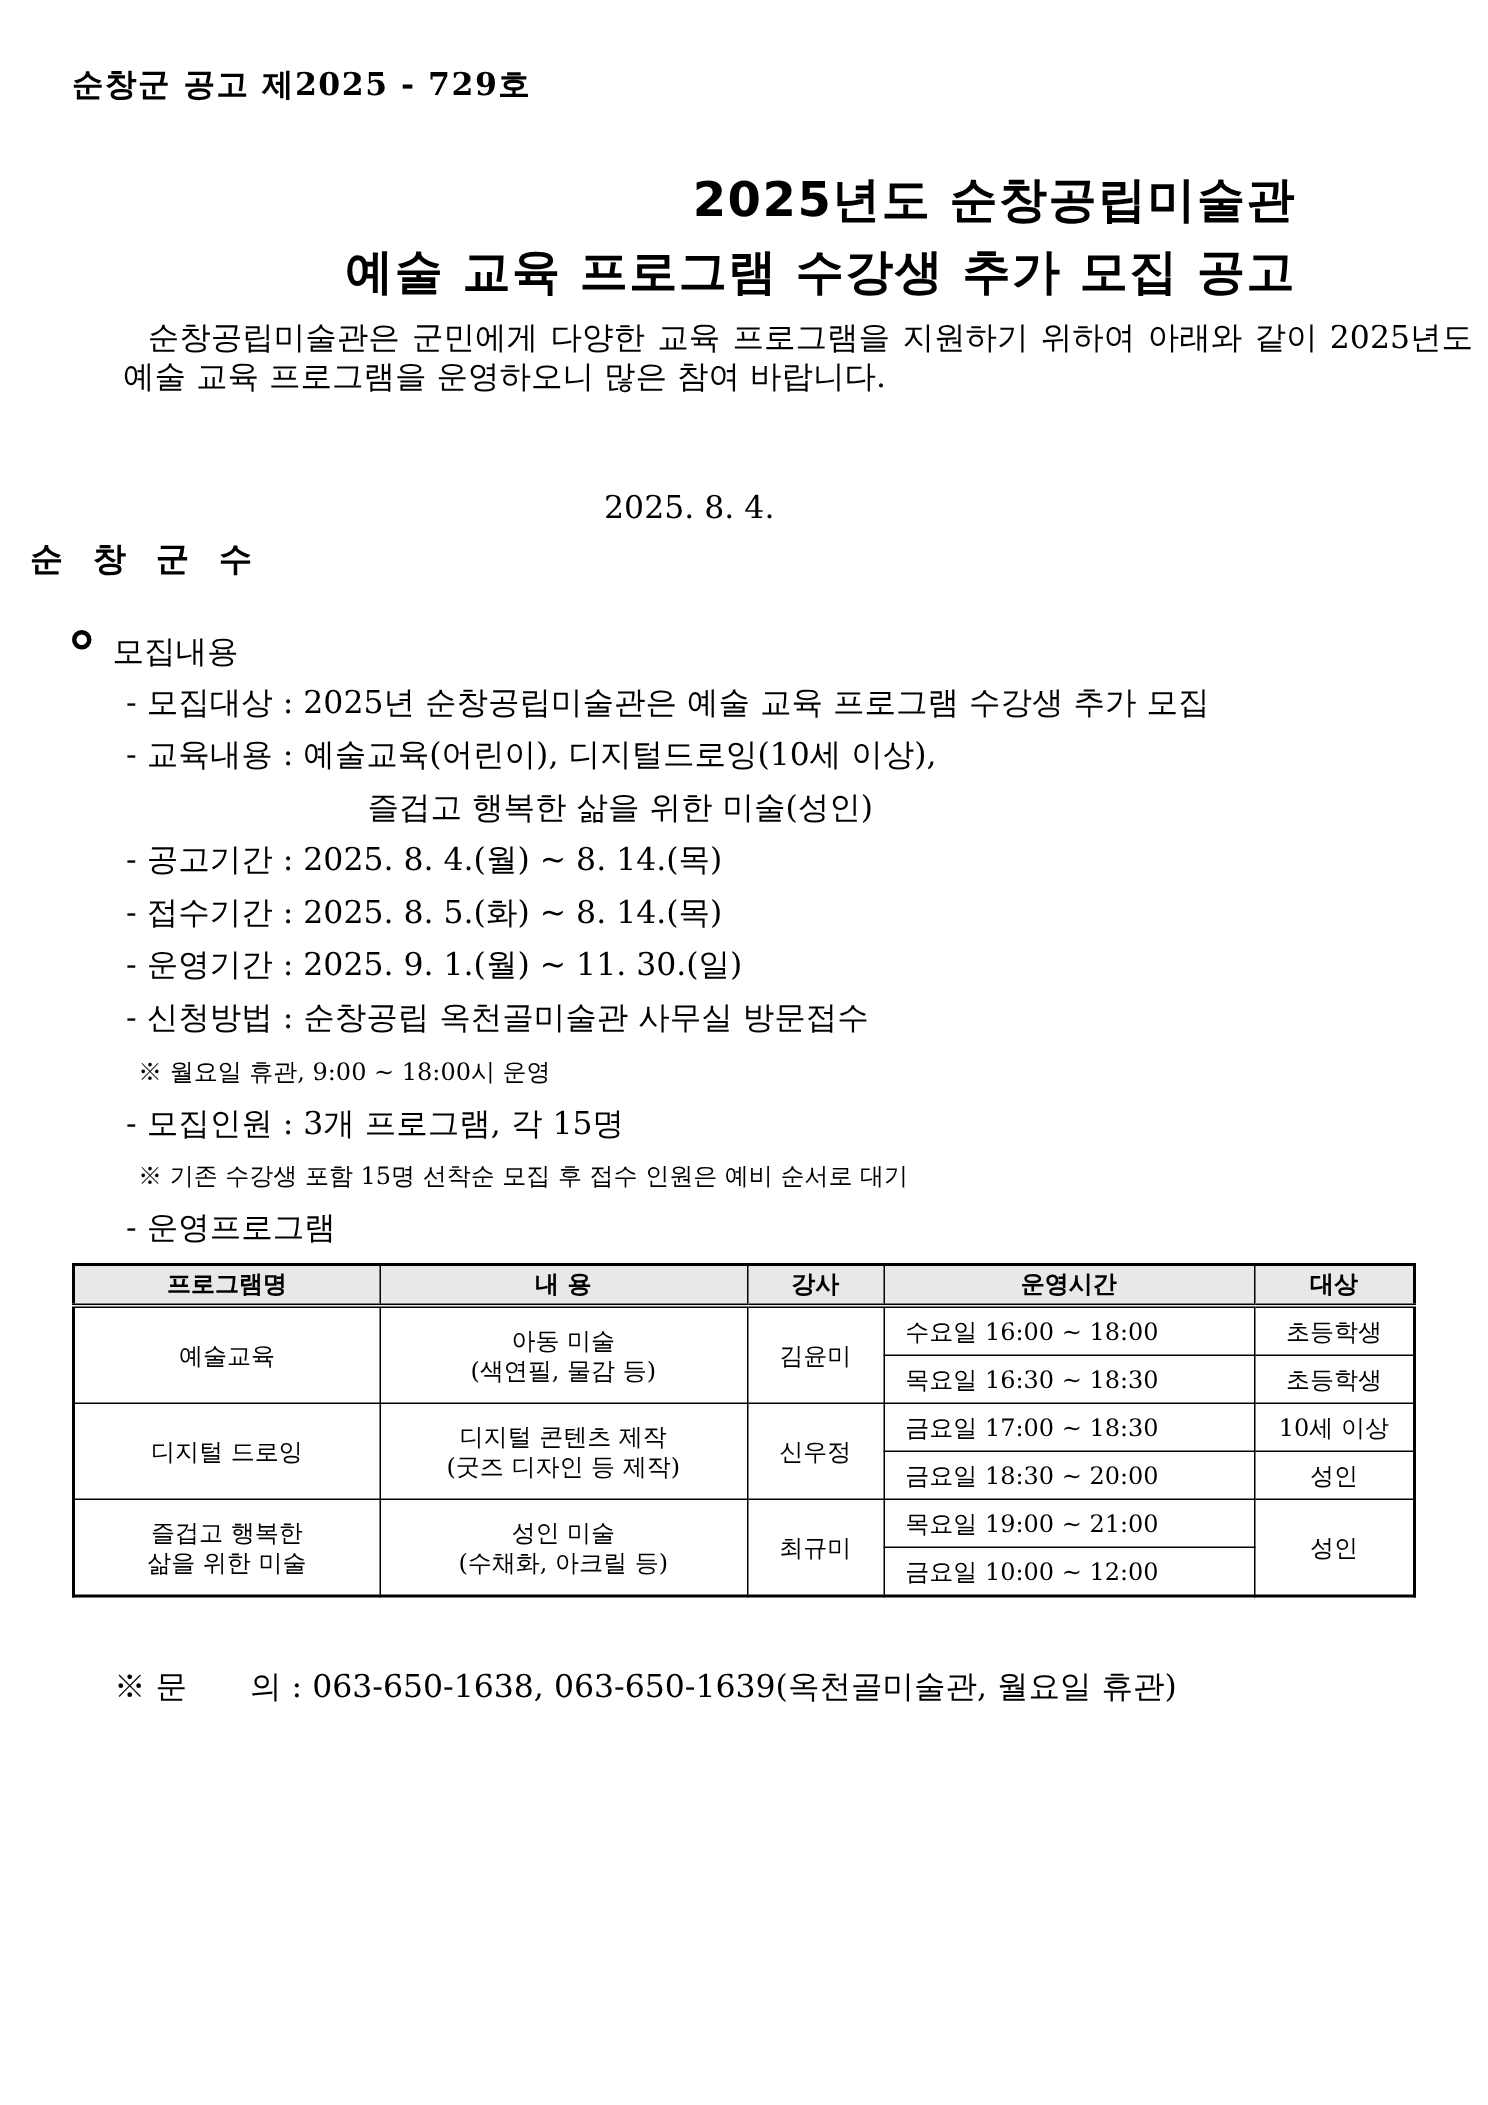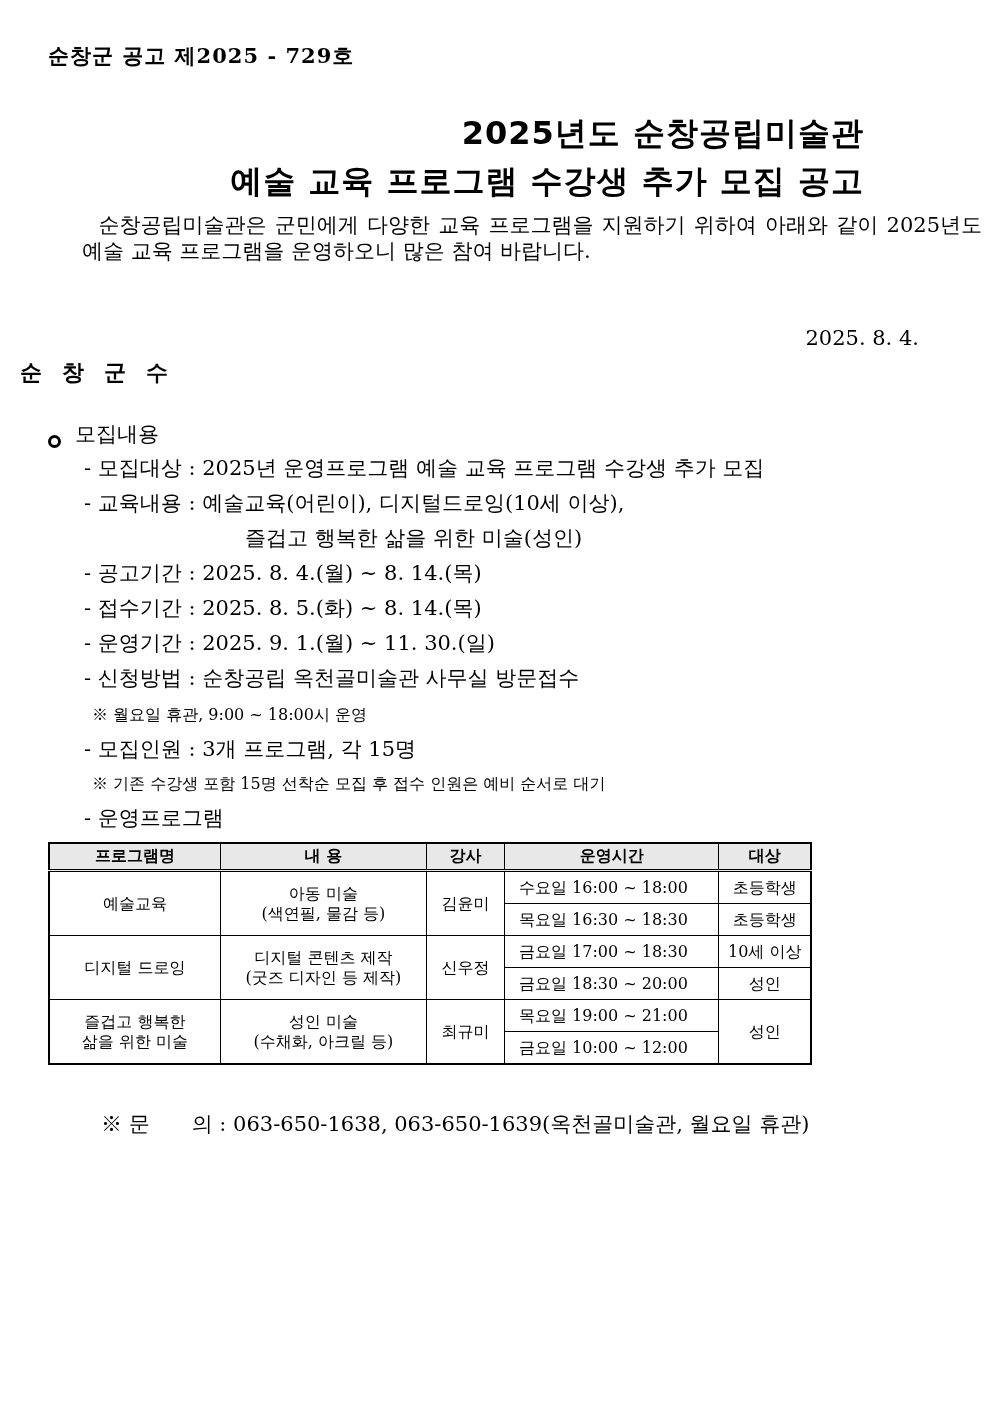--- a/index.html
+++ b/index.html
@@ -3,53 +3,53 @@
 <meta charset="utf-8">
 <style>
   html, body { margin: 0; padding: 0; background: #ffffff; }
   body { width: 992px; height: 1403px; position: relative; color: #000; font-family: "DejaVu Serif", serif; overflow: hidden; }
   .abs { position: absolute; }
   .notice-no { left: 48px; top: 42px; font-size: 21px; font-weight: bold; letter-spacing: 1px; }
   .title { left: 0; width: 864px; text-align: right; font-family: "DejaVu Sans", sans-serif; font-weight: bold; font-size: 32px; letter-spacing: 1px; }
   .title1 { top: 112px; }
   .title2 { top: 160px; }
   .intro { left: 48px; width: 900px; top: 212px; font-size: 21px; line-height: 26px; text-align: justify; margin-left: 34px; }
-  .date { left: 0; width: 919px; text-align: right; top: 326px; font-size: 21px; }
+  .date { left: 0; width: 919px; text-align: center; top: 326px; font-size: 21px; }
   .issuer { left: 0; width: 992px; text-align: left; top: 358px; font-size: 22px; font-weight: bold; letter-spacing: 20px; padding-left: 20px; box-sizing: border-box; }
-  .sec-head { left: 48px; top: 420px; font-size: 21px; display: flex; align-items: flex-end; }
+  .sec-head { left: 48px; top: 420px; font-size: 21px; display: flex; align-items: flex-start; }
   .circle { display: inline-block; width: 13px; height: 13px; border: 3px solid #000; border-radius: 50%; margin-right: 14px; box-sizing: border-box; }
   .item { left: 84px; font-size: 21px; white-space: nowrap; }
   .note { left: 92px; font-size: 16px; white-space: nowrap; }
-  table.prog { position: absolute; left: 48px; top: 842px; width: 764px; border-collapse: collapse; font-size: 16px; }
+  table.prog { position: absolute; left: 48px; top: 842px; width: 896px; border-collapse: collapse; font-size: 16px; }
   table.prog th, table.prog td { border: 1px solid #000; text-align: center; padding: 0; }
   table.prog { border: 2px solid #000; }
   table.prog th { background: #e8e8e8; height: 25px; font-weight: bold; border-bottom: 3px double #000; }
   table.prog td.time { text-align: left; padding-left: 14px; height: 31px; }
   table.prog td { line-height: 20px; }
-  .contact { left: 76px; top: 1110px; font-size: 21px; white-space: nowrap; margin-left: 25px; }
+  .contact { left: 76px; top: 1110px; font-size: 21px; white-space: nowrap; }
 </style>
 </head>
 <body>
 
 <div class="abs notice-no">순창군 공고 제2025 - 729호</div>
 
 <div class="abs title title1">2025년도 순창공립미술관</div>
 <div class="abs title title2">예술 교육 프로그램 수강생 추가 모집 공고</div>
 
 <div class="abs intro">&nbsp;&nbsp;<span>순창공립미술관은 군민에게 다양한 교육 프로그램을 지원하기 위하여 아래와 같이 2025년도 예술 교육 프로그램을 운영하오니 많은 참여 바랍니다.</span></div>
 
 <div class="abs date">2025. 8. 4.</div>
 <div class="abs issuer">순창군수</div>
 
 <div class="abs sec-head">
   <span class="circle"></span>
   <span>모집내용</span>
 </div>
 
-<div class="abs item" style="top:454px"><span>- 모집대상 : </span><span>2025년 운영프로그램 예술 교육 프로그램 수강생 추가 모집</span></div>
+<div class="abs item" style="top:454px"><span>- 모집대상 : </span><span>2025년 순창공립미술관은 예술 교육 프로그램 수강생 추가 모집</span></div>
 <div class="abs item" style="top:489px"><span>- 교육내용 : </span><span>예술교육(어린이), 디지털드로잉(10세 이상),</span></div>
 <div class="abs item" style="top:524px; left:245px">즐겁고 행복한 삶을 위한 미술(성인)</div>
 <div class="abs item" style="top:559px"><span>- 공고기간 : </span><span>2025. 8. 4.(월) ~ 8. 14.(목)</span></div>
 <div class="abs item" style="top:594px"><span>- 접수기간 : </span><span>2025. 8. 5.(화) ~ 8. 14.(목)</span></div>
 <div class="abs item" style="top:629px"><span>- 운영기간 : </span><span>2025. 9. 1.(월) ~ 11. 30.(일)</span></div>
 <div class="abs item" style="top:664px"><span>- 신청방법 : </span><span>순창공립 옥천골미술관 사무실 방문접수</span></div>
 <div class="abs note" style="top:705px">※ 월요일 휴관, 9:00 ~ 18:00시 운영</div>
 <div class="abs item" style="top:735px"><span>- 모집인원 : </span><span>3개 프로그램, 각 15명</span></div>
 <div class="abs note" style="top:774px">※ 기존 수강생 포함 15명 선착순 모집 후 접수 인원은 예비 순서로 대기</div>
 <div class="abs item" style="top:804px">- 운영프로그램</div>

